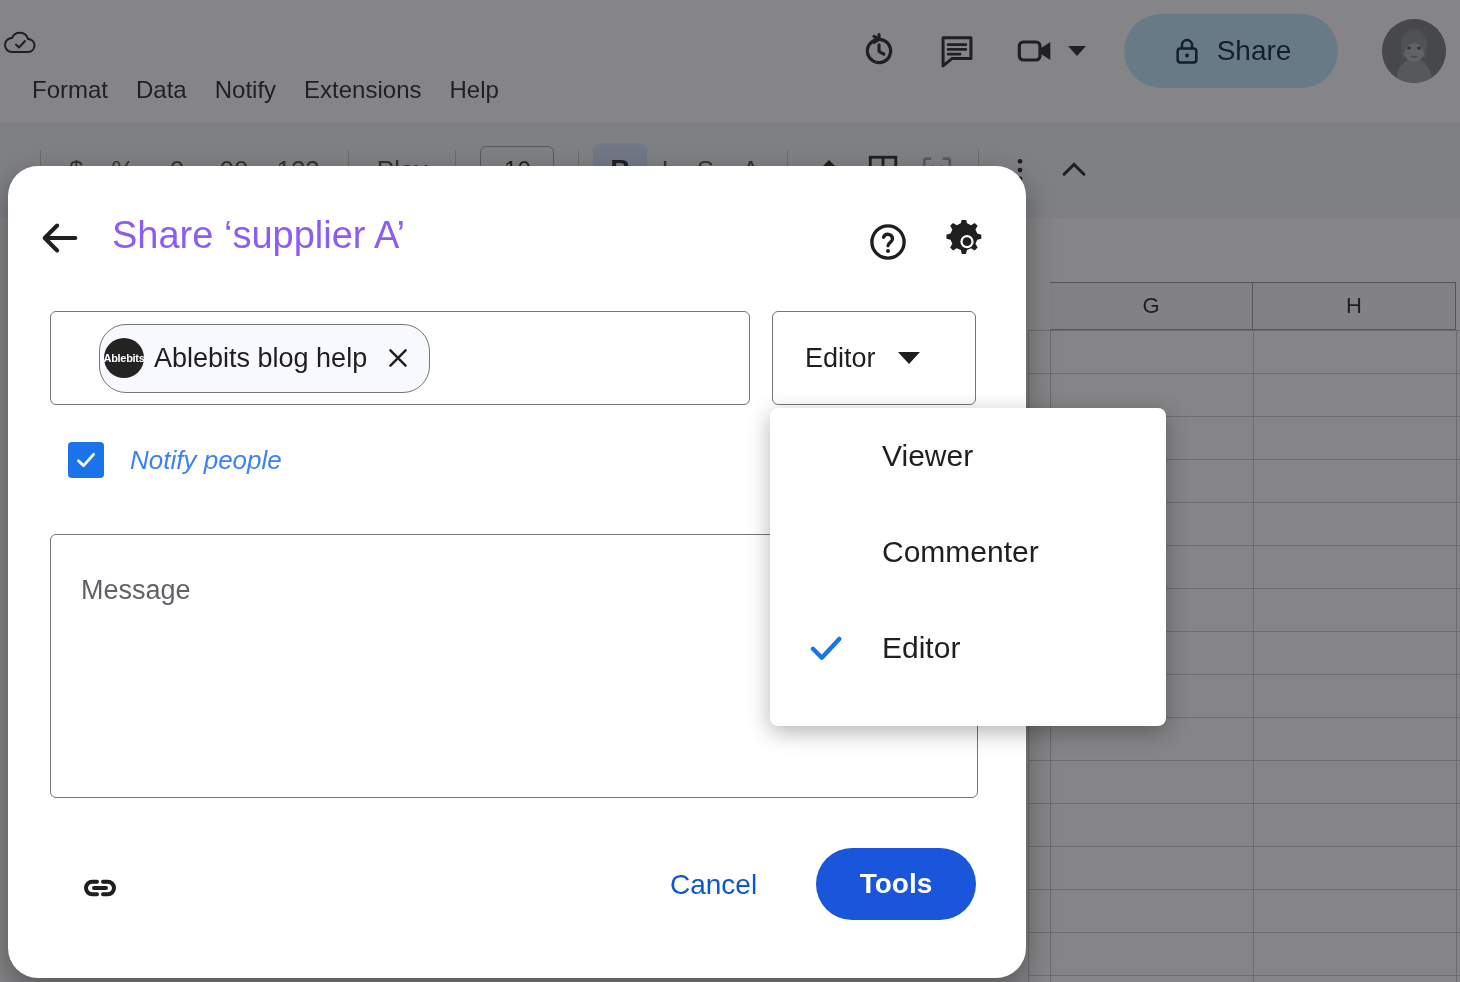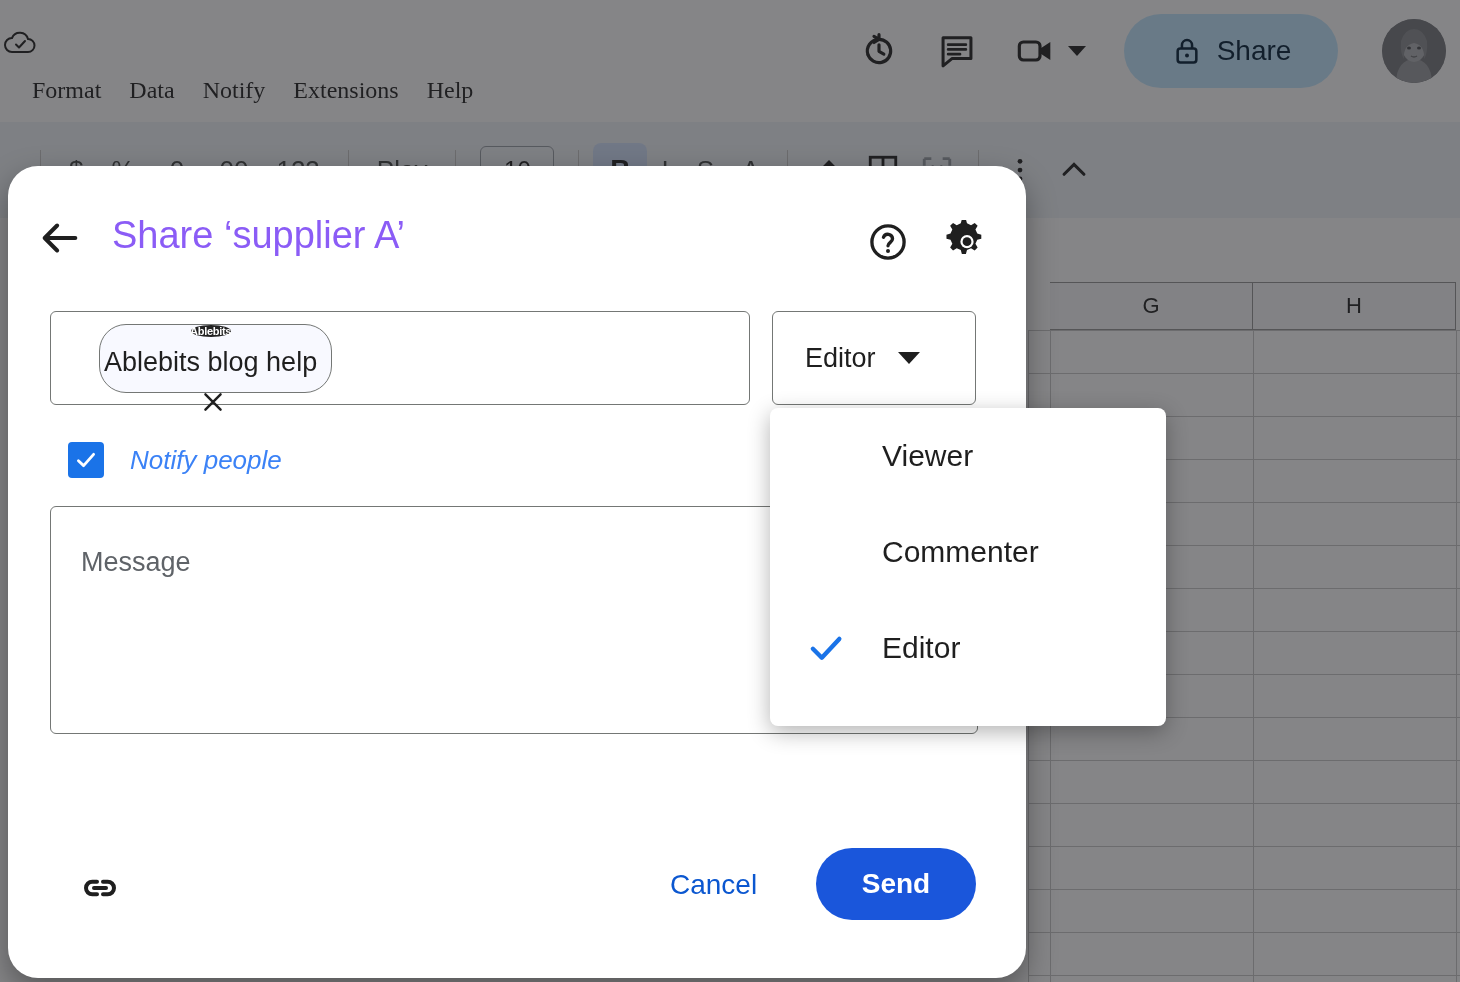--- a/index.html
+++ b/index.html
@@ -13,21 +13,21 @@
   #root { position: relative; width: 1460px; height: 982px; }
 
   
   .app-layer { position: absolute; inset: 0; background: #ffffff; }
 
   .app-topbar {
     position: absolute; left: 0; top: 0; width: 1460px; height: 122px;
     background: #ffffff;
   }
   .cloud-icon { position: absolute; left: 4px; top: 28px; width: 32px; height: 30px; }
-  .menubar { position: absolute; left: 18px; top: 74px; display: flex; gap: 0; font-family: Liberation Serif, serif; }
+  .menubar { position: absolute; left: 18px; top: 74px; display: flex; gap: 0; }
   .menu-item {
     font-size: 24px; color: #1f1f1f; line-height: 32px;
     padding: 0 14px; cursor: default; white-space: nowrap;
   }
 
   .top-actions {
     position: absolute; right: 0; top: 14px;
     display: flex; align-items: center; gap: 16px;
   }
   .icon-btn {
@@ -108,21 +108,21 @@
     display:flex; align-items:center; justify-content:center; cursor:pointer; }
 
   .people-field {
     position: absolute; left: 50px; top: 311px; width: 700px; height: 94px;
     border: 1px solid #747775; border-radius: 6px; background: #fff;
     display: flex; align-items: center; padding-left: 48px; cursor: text;
   }
   .chip {
     height: 69px; border: 1px solid #747775; border-radius: 27px;
     background: #f8f9ff; display: flex; align-items: center;
-    padding: 0 14px 0 4px; gap: 10px; flex-direction: column;
+    padding: 0 14px 0 4px; gap: 10px;
   }
   .chip-av {
     width: 40px; height: 40px; border-radius: 50%; background: #232323;
     display: flex; align-items: center; justify-content: center;
     color: #ffffff; font-size: 11px; font-weight: bold; letter-spacing: -0.3px;
   }
   .chip-name { font-size: 27px; color: #1f1f1f; white-space: nowrap; }
   .chip-x { width: 34px; height: 34px; display:flex; align-items:center; justify-content:center;
     cursor: pointer; margin-left: 4px; }
 
@@ -141,21 +141,21 @@
     position: absolute; left: 68px; top: 442px; display: flex; align-items: center; gap: 26px;
     cursor: pointer;
   }
   .cbx {
     width: 36px; height: 36px; border-radius: 4px; background: #1a73e8;
     display: flex; align-items: center; justify-content: center;
   }
   .notify-lbl { font-size: 26px; color: #3b82f6; font-style: italic; }
 
   .msg-box {
-    position: absolute; left: 50px; top: 506px; width: 928px; height: 228px;
+    position: absolute; left: 50px; top: 534px; width: 928px; height: 264px;
     border: 1px solid #747775; border-radius: 6px; background: #fff; cursor: text;
   }
   .msg-ph { position: absolute; left: 30px; top: 40px; font-size: 27px; color: #5f6368; }
 
   .link-btn {
     position: absolute; left: 74px; top: 862px; width: 52px; height: 52px;
     display: flex; align-items: center; justify-content: center; cursor: pointer;
   }
   .cancel-btn {
     position: absolute; left: 646px; top: 856px; height: 58px; padding: 0 24px;
@@ -405,21 +405,21 @@
   </div>
 
   <div class="link-btn">
     <svg class="glyph" width="40" height="40" viewBox="0 0 24 24">
       <path d="M10.2 8.2 H7.4 a3.8 3.8 0 0 0 0 7.6 h2.8" fill="none" stroke="#1f1f1f" stroke-width="2.4" stroke-linecap="round"></path>
       <path d="M13.8 8.2 h2.8 a3.8 3.8 0 0 1 0 7.6 h-2.8" fill="none" stroke="#1f1f1f" stroke-width="2.4" stroke-linecap="round"></path>
       <path d="M8.4 12 h7.2" stroke="#1f1f1f" stroke-width="2.4" stroke-linecap="round"></path>
     </svg>
   </div>
   <div class="cancel-btn">Cancel</div>
-  <div class="send-btn">Send</div>
+  <div class="send-btn">Tools</div>
 
   <div class="role-menu">
     <div class="role-opt">
       <span class="check"></span>
       <span class="txt">Viewer</span>
     </div>
     <div class="role-opt">
       <span class="check"></span>
       <span class="txt">Commenter</span>
     </div>

